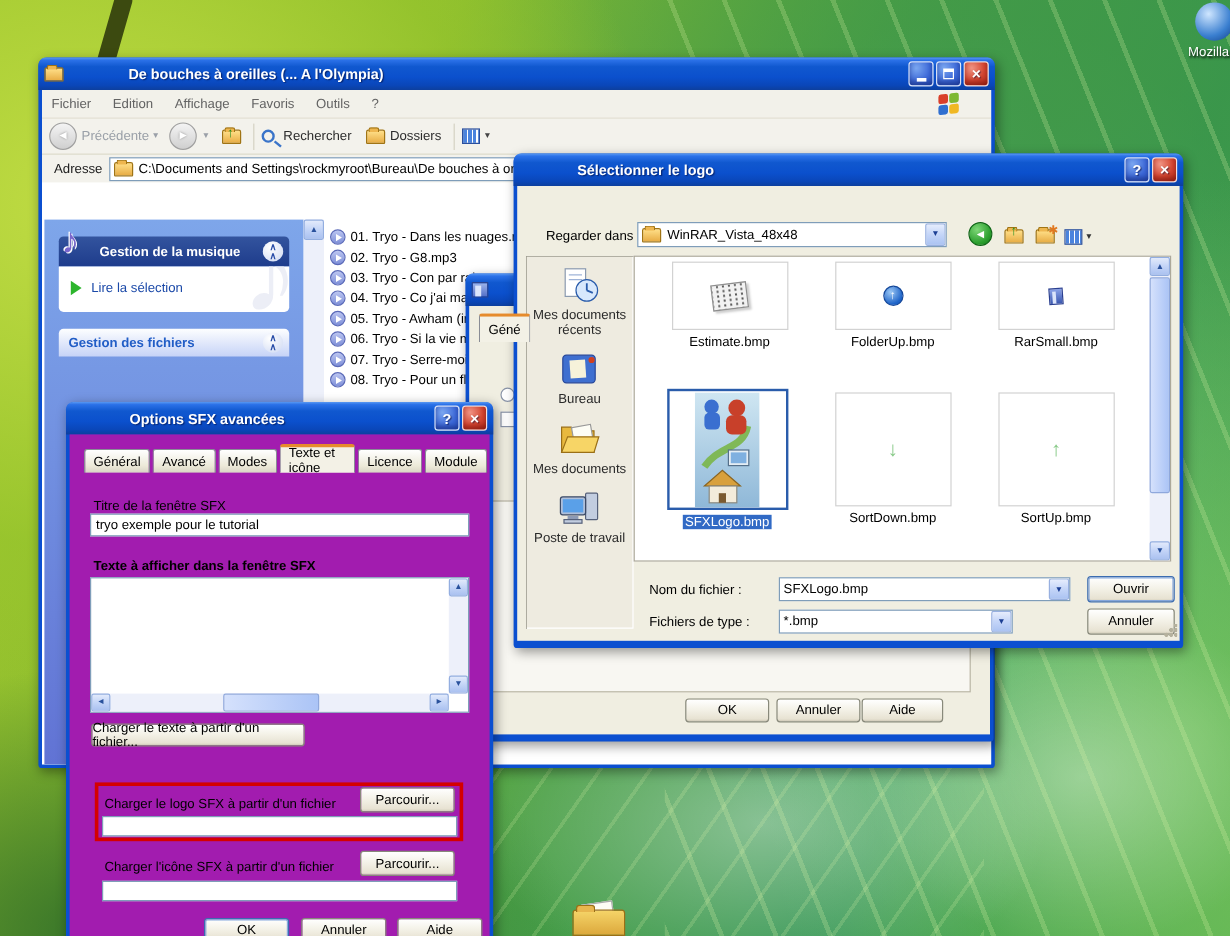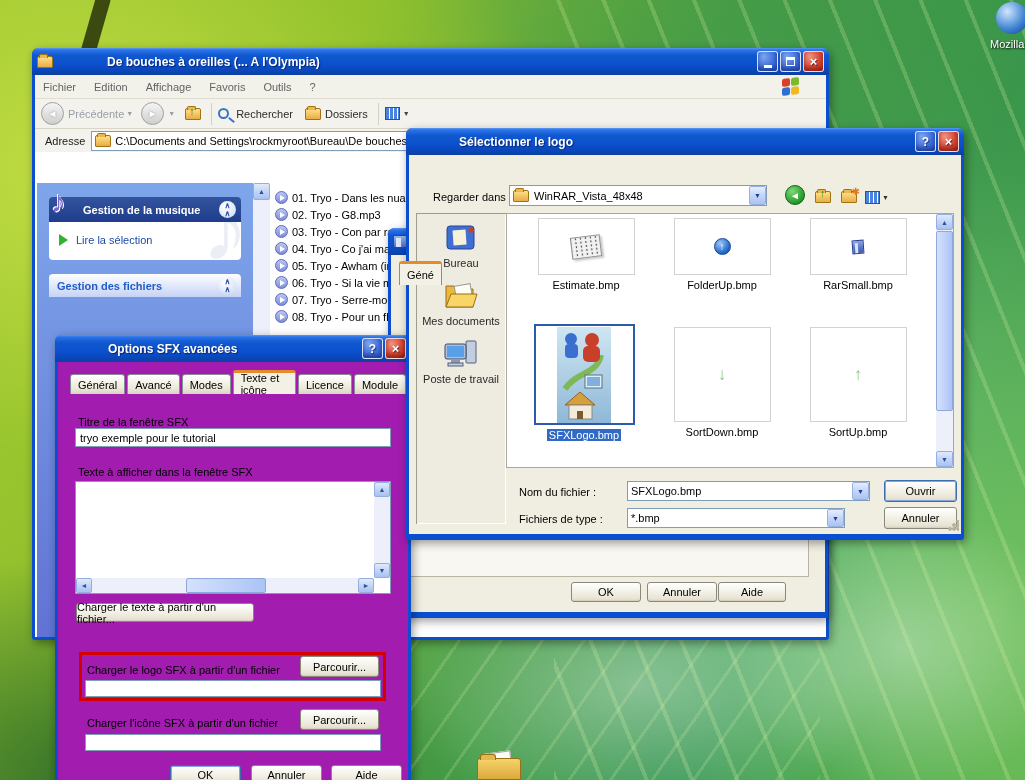--- a/index.html
+++ b/index.html
@@ -145,21 +145,21 @@
   .ta-text { position:absolute; left:4px; top:2px; right:18px; bottom:17px; white-space:pre-wrap;
       line-height:13px; overflow:hidden; }
   .ta-vsb { position:absolute; right:0; top:0; width:16px; bottom:15px; background:#edf0fa; }
   .ta-vsb .sb-btn { width:16px; height:15px; }
   .ta-vsb .sb-btn.down { position:absolute; bottom:0; }
   .ta-hsb { position:absolute; left:0; right:16px; bottom:0; height:15px; background:#edf0fa; }
   .ta-hsb .sb-btn { width:16px; height:15px; position:absolute; }
   .ta-hsb .sb-thumb { position:absolute; left:110px; width:80px; top:0; height:15px; }
 
   
-  #logo-dialog { left:406px; top:128px; width:558px; height:412px; }
+  #logo-dialog { left:428px; top:128px; width:558px; height:412px; }
   #logo-dialog .xp-body { height:379px; background:#f0eee1; }
   .tb-ico { width:20px; height:20px; margin-left:6px; flex:none; display:flex; align-items:center;
       justify-content:center; }
   .green-circle { width:20px; height:20px; border-radius:50%; color:#fff; font-size:10px;
       background:radial-gradient(circle at 35% 30%, #7fd878, #2b9e2e 65%, #157519); border:1px solid #0c6314;
       display:flex; align-items:center; justify-content:center; }
   .places { position:absolute; left:7px; top:58px; width:90px; bottom:10px; background:#eeebe0;
       box-shadow:inset 1px 1px 0 #9d9c8f, inset -1px -1px 0 #fff; padding-top:10px; }
   .place { display:flex; flex-direction:column; align-items:center; margin-bottom:12px; text-align:center;
       color:#2a2a2a; line-height:12px; }
@@ -374,21 +374,21 @@
       <span class="tab">Avancé</span>
       <span class="tab">Modes</span>
       <span class="tab active">Texte et icône</span>
       <span class="tab">Licence</span>
       <span class="tab">Module</span>
     </div>
     <div style="position:absolute; left:20px; top:54px;">Titre de la fenêtre SFX</div>
     <div class="xp-input" style="left:17px; top:66px; width:316px; height:19px;">
       <span>tryo exemple pour le tutorial</span>
     </div>
-    <div style="position:absolute; left:20px; top:104px;">Texte à afficher dans la fenêtre SFX</div>
+    <div style="position:absolute; left:20px; top:104px;font-weight:bold;">Texte à afficher dans la fenêtre SFX</div>
     <div class="ta-wrap" style="left:17px; top:119px; width:316px; height:113px;">
       <div class="ta-vsb">
         <span class="sb-btn">▲</span>
         <span class="sb-btn down">▼</span>
       </div>
       <div class="ta-hsb">
         <span class="sb-btn" style="left:0">◄</span>
         <span class="sb-thumb"></span>
         <span class="sb-btn" style="right:0">►</span>
       </div>
@@ -432,20 +432,31 @@
         <span class="mini-folder" style="position:relative">
           <span style="position:absolute;right:-4px;top:-6px;color:#e07820;font-size:10px">✱</span>
         </span>
       </span>
     <span class="tb-ico" style="position:absolute; left:452px; top:32px;">
         <span class="views-grid"></span>
         <span style="font-size:7px;color:#333;margin-left:2px">▼</span>
       </span>
 
     <div class="places">
+      <div class="place">
+        <svg width="34" height="30" viewBox="0 0 34 30">
+          <rect x="5" y="1" width="17" height="23" fill="#fff" stroke="#8a9ab0"></rect>
+          <line x1="8" y1="6" x2="19" y2="6" stroke="#9fb4d8"></line>
+            <line x1="8" y1="10" x2="19" y2="10" stroke="#9fb4d8"></line>
+          <circle cx="23" cy="19" r="9" fill="#d8e8fc" stroke="#2a5cab"></circle>
+          <line x1="23" y1="19" x2="23" y2="13" stroke="#2a5cab" stroke-width="1.5"></line>
+          <line x1="23" y1="19" x2="28" y2="21" stroke="#2a5cab" stroke-width="1.5"></line>
+        </svg>
+        <span>Mes documents récents</span>
+      </div>
       <div class="place">
         <svg width="34" height="30" viewBox="0 0 34 30">
           <rect x="3" y="3" width="27" height="23" rx="3" fill="#3f6fd0" stroke="#27479a"></rect>
           <rect x="9" y="7" width="13" height="15" fill="#f6f2da" transform="rotate(-4 15 14)"></rect>
           <circle cx="27" cy="7" r="2.6" fill="#d04020"></circle>
         </svg>
         <span>Bureau</span>
       </div>
       <div class="place">
         <svg width="36" height="30" viewBox="0 0 36 30">
@@ -532,20 +543,20 @@
       </div>
     </div>
 
     <div style="position:absolute; left:110px; top:331px;">Nom du fichier :</div>
     <div class="combo" style="left:218px; top:326px; width:243px; height:20px;">
       <span>SFXLogo.bmp</span>
       <span class="combo-arrow">▼</span>
     </div>
     <div class="xp-btn default" style="left:475px; top:325px; width:73px; height:22px;">Ouvrir</div>
     <div style="position:absolute; left:110px; top:358px;">Fichiers de type :</div>
-    <div class="combo" style="left:218px; top:353px; width:218px; height:20px;">
+    <div class="combo" style="left:218px; top:353px; width:195px; height:20px;">
       <span>*.bmp</span>
       <span class="combo-arrow">▼</span>
     </div>
     <div class="xp-btn" style="left:475px; top:352px; width:73px; height:22px;">Annuler</div>
     <div class="resize-grip"></div>
   </div>
 </div>
 
 </body></html>

